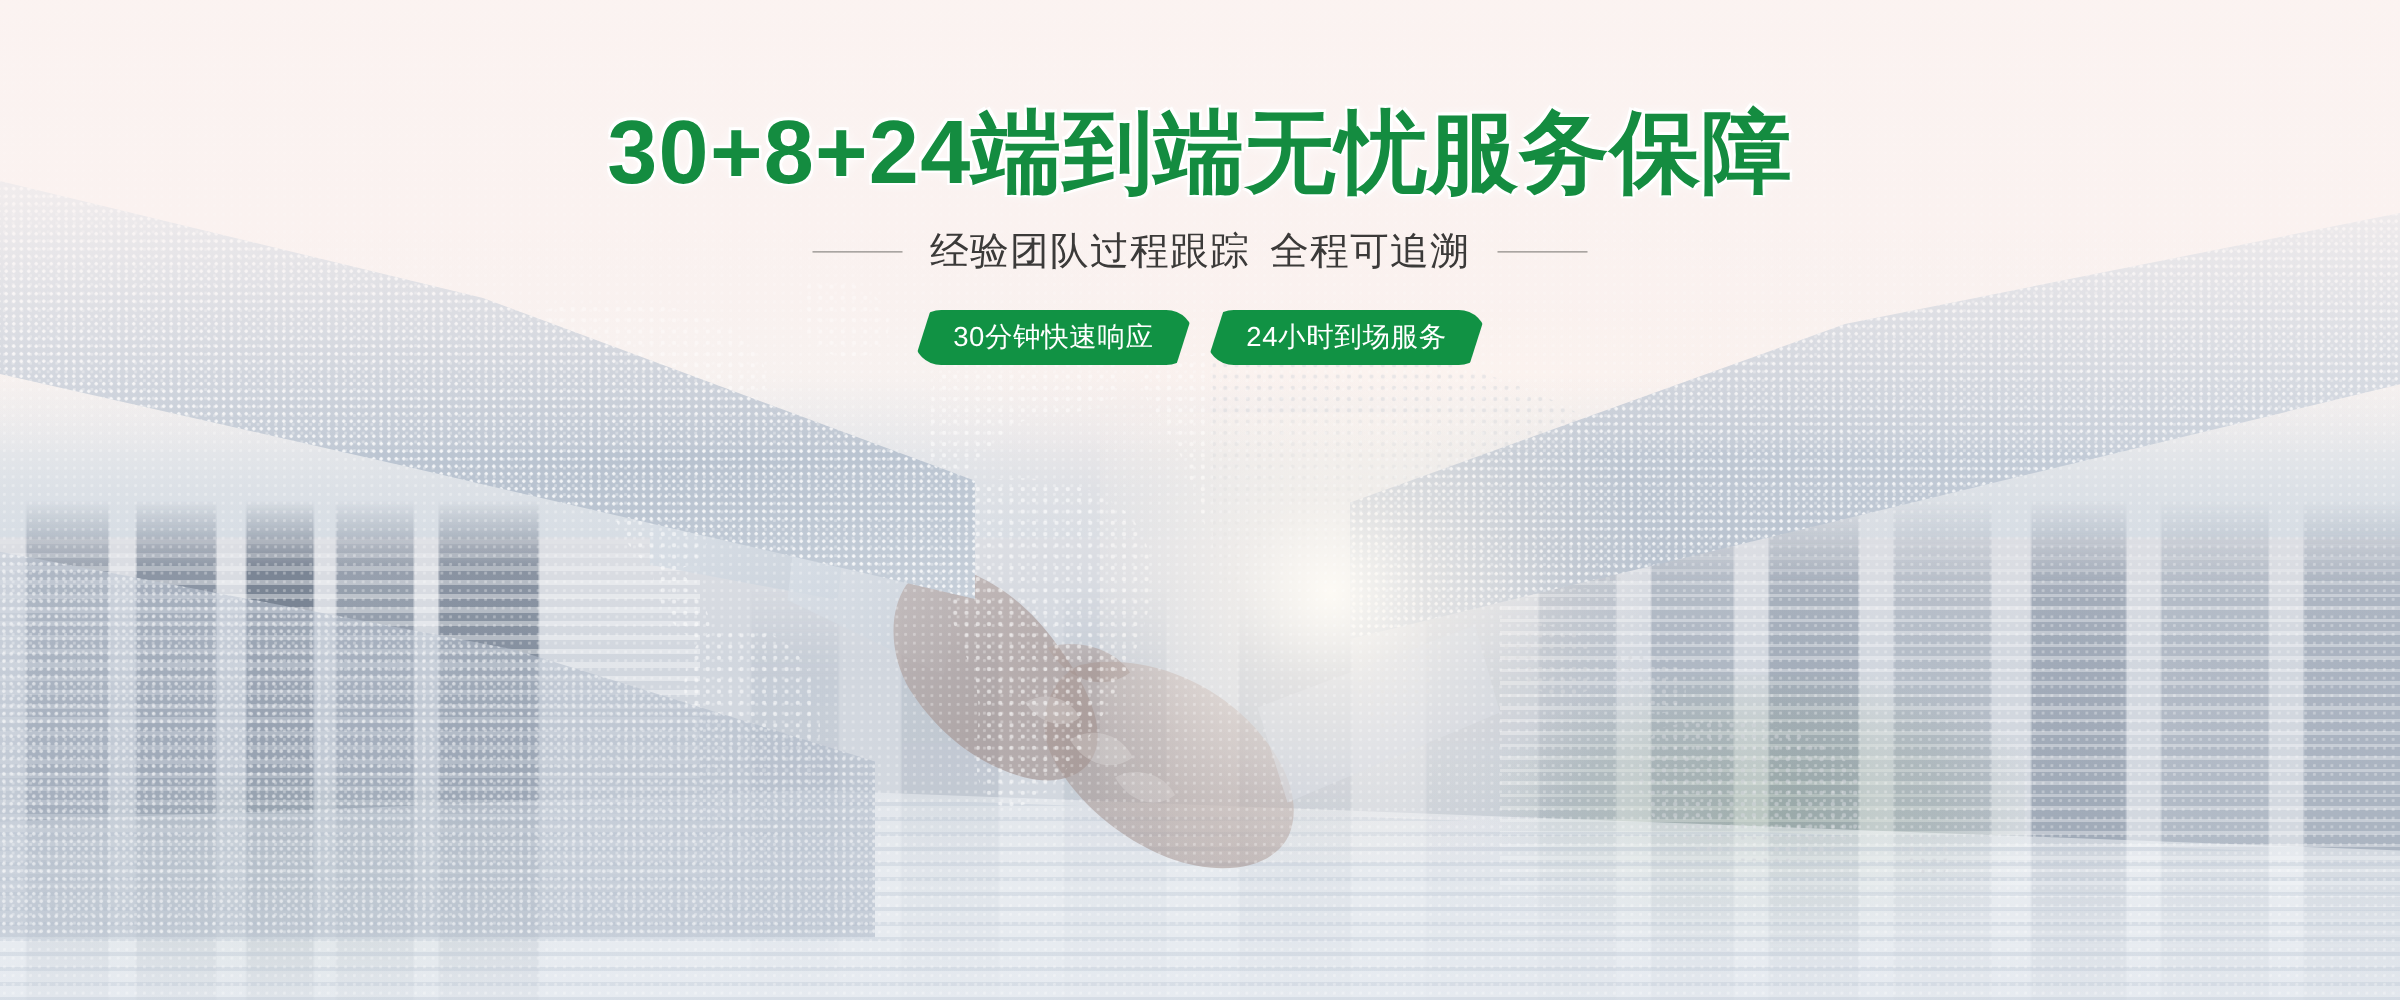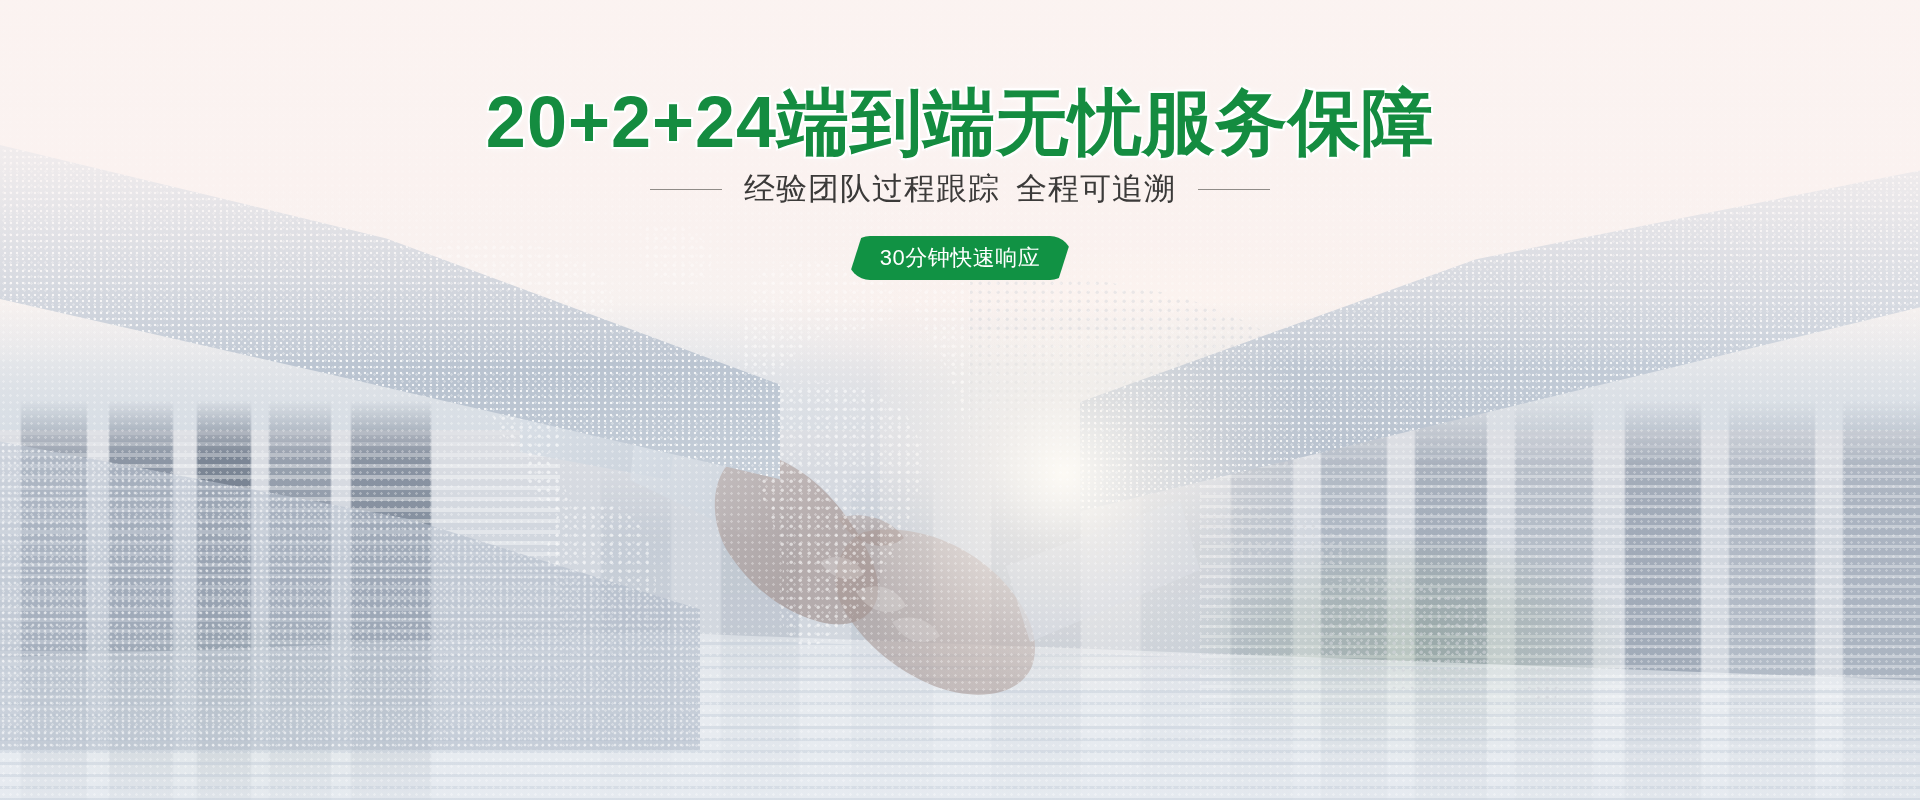--- a/index.html
+++ b/index.html
@@ -298,21 +298,21 @@
     white-space: nowrap;
     text-shadow:
       -2px -2px 0 rgba(255,255,255,0.95),
        2px -2px 0 rgba(255,255,255,0.95),
       -2px  2px 0 rgba(255,255,255,0.95),
        2px  2px 0 rgba(255,255,255,0.95),
        0    0   10px rgba(255,255,255,0.9);
   }
 
   .sub-row {
-    margin-top: 10px;
+    margin-top: 22px;
     display: flex;
     align-items: center;
     gap: 22px;
     white-space: nowrap;
   }
   .sub-line {
     width: 72px; height: 1px;
     background: #7d7a76;
     opacity: .85;
   }
@@ -498,33 +498,37 @@
 
   <div class="sleeve2"></div>
   <div class="sleeve2-dots"></div>
 
   <div class="flare"></div>
   <div class="halftone"></div>
   <div class="veil"></div>
 
   <div class="content">
 
-    <div class="headline">20+2+24端到端无忧服务保障</div>
+    <div class="headline">30+8+24端到端无忧服务保障</div>
 
     <div class="sub-row">
       <span class="sub-line"></span>
       <span class="subtitle"><span>经验团队过程跟踪</span><span class="gap"></span><span>全程可追溯</span></span>
       <span class="sub-line"></span>
     </div>
 
     <div class="pills">
 
       <div class="pill-wrap">
         <span class="pill-bg"></span>
         <span class="pill-label">30分钟快速响应</span>
       </div>
 
 
+      <div class="pill-wrap">
+        <span class="pill-bg"></span>
+        <span class="pill-label">24小时到场服务</span>
+      </div>
 
     </div>
   </div>
 
 </div>
 
 </body></html>

